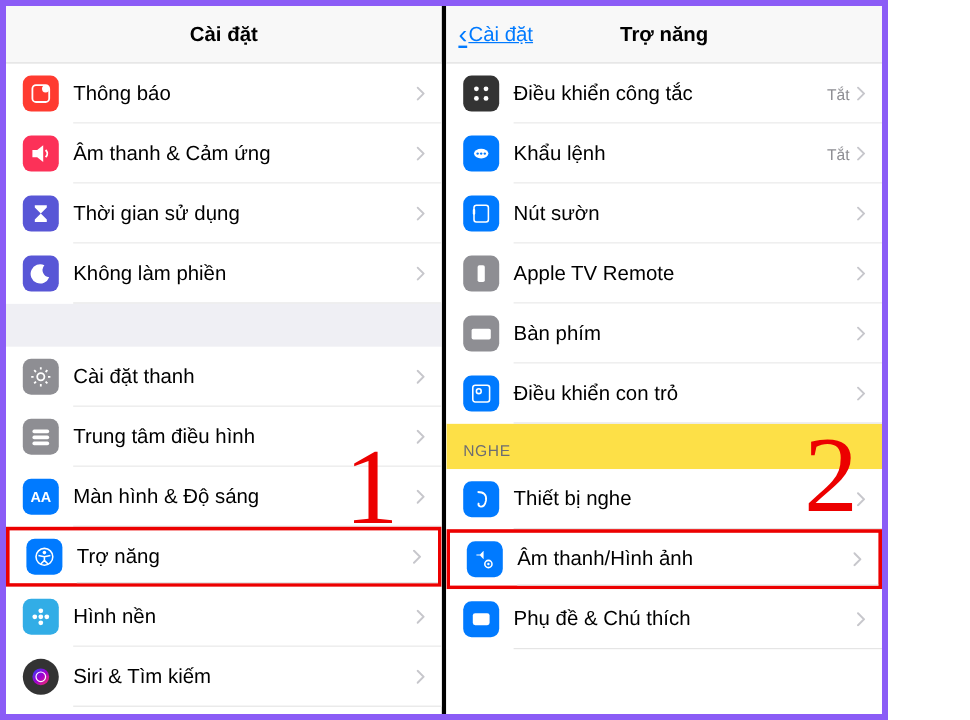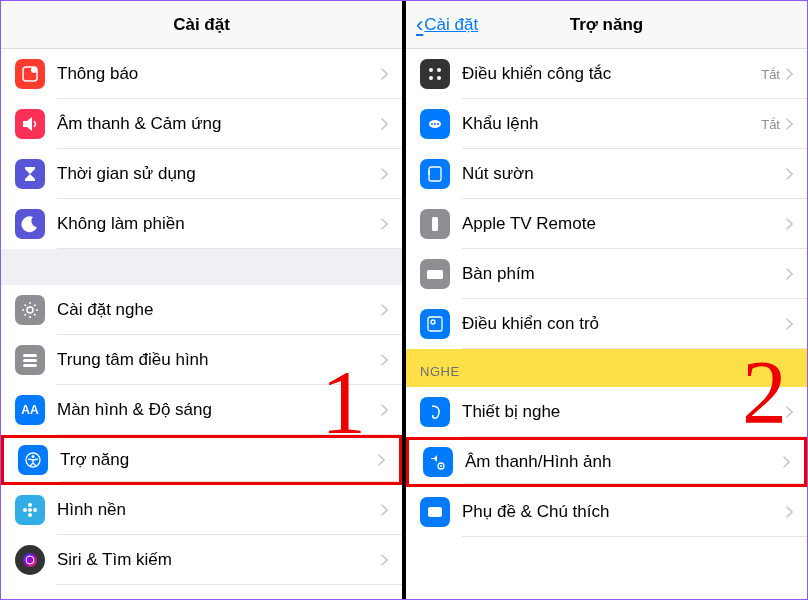--- a/index.html
+++ b/index.html
@@ -1,17 +1,17 @@
 <!DOCTYPE html>
 <html><head>
   <meta charset="utf-8">
   <style>
     * { margin: 0; padding: 0; box-sizing: border-box; font-family: -apple-system, "Helvetica Neue", sans-serif; }
     body { background: #fff; width: 808px; height: 600px; overflow: hidden; }
-    .wrapper { display: flex; width: 808px; height: 600px; border: 1px solid #8b5cf6; }
+    .wrapper { display: flex; width: 740px; height: 600px; border: 5px solid #8b5cf6; }
     .panel { flex: 1; display: flex; flex-direction: column; background: #fff; position: relative; }
     .panel:first-child { border-right: 4px solid #000; }
     .header { height: 48px; display: flex; align-items: center; justify-content: center; border-bottom: 1px solid #ddd; background: #f8f8f8; position: relative; }
     .title { font-size: 17px; font-weight: 600; }
     .back { position: absolute; left: 10px; display: flex; align-items: center; color: #007aff; font-size: 17px; text-decoration: underline; cursor: pointer; }
     .back-ch { font-size: 22px; font-weight: 300; margin-right: 1px; text-decoration: none; display: inline-block; }
     .content { flex: 1; background: #fff; overflow-y: auto; }
     .row { display: flex; align-items: center; background: #fff; height: 50px; padding-left: 14px; cursor: pointer; position: relative; }
     .row-border { position: absolute; left: 56px; right: 0; bottom: 0; height: 1px; background: #e5e5e5; }
     .icon { width: 30px; height: 30px; border-radius: 7px; display: flex; align-items: center; justify-content: center; margin-right: 12px; flex-shrink: 0; }
@@ -101,21 +101,21 @@
           </span>
           <div class="row-border"></div>
         </div>
         <div class="gap"></div>
         <div class="row">
           <div class="icon c-grey">
             <svg viewBox="0 0 18 18">
               <use href="#i-gear"></use>
             </svg>
           </div>
-          <span class="label">Cài đặt nghe</span>
+          <span class="label">Cài đặt thanh</span>
           <span class="chev">
             <svg viewBox="0 0 7 12">
               <path d="M1 1 L6 6 L1 11" fill="none" stroke="#c7c7cc" stroke-width="1.6" stroke-linecap="round"></path>
             </svg>
           </span>
           <div class="row-border"></div>
         </div>
         <div class="row">
           <div class="icon c-grey">
             <svg viewBox="0 0 18 18">

